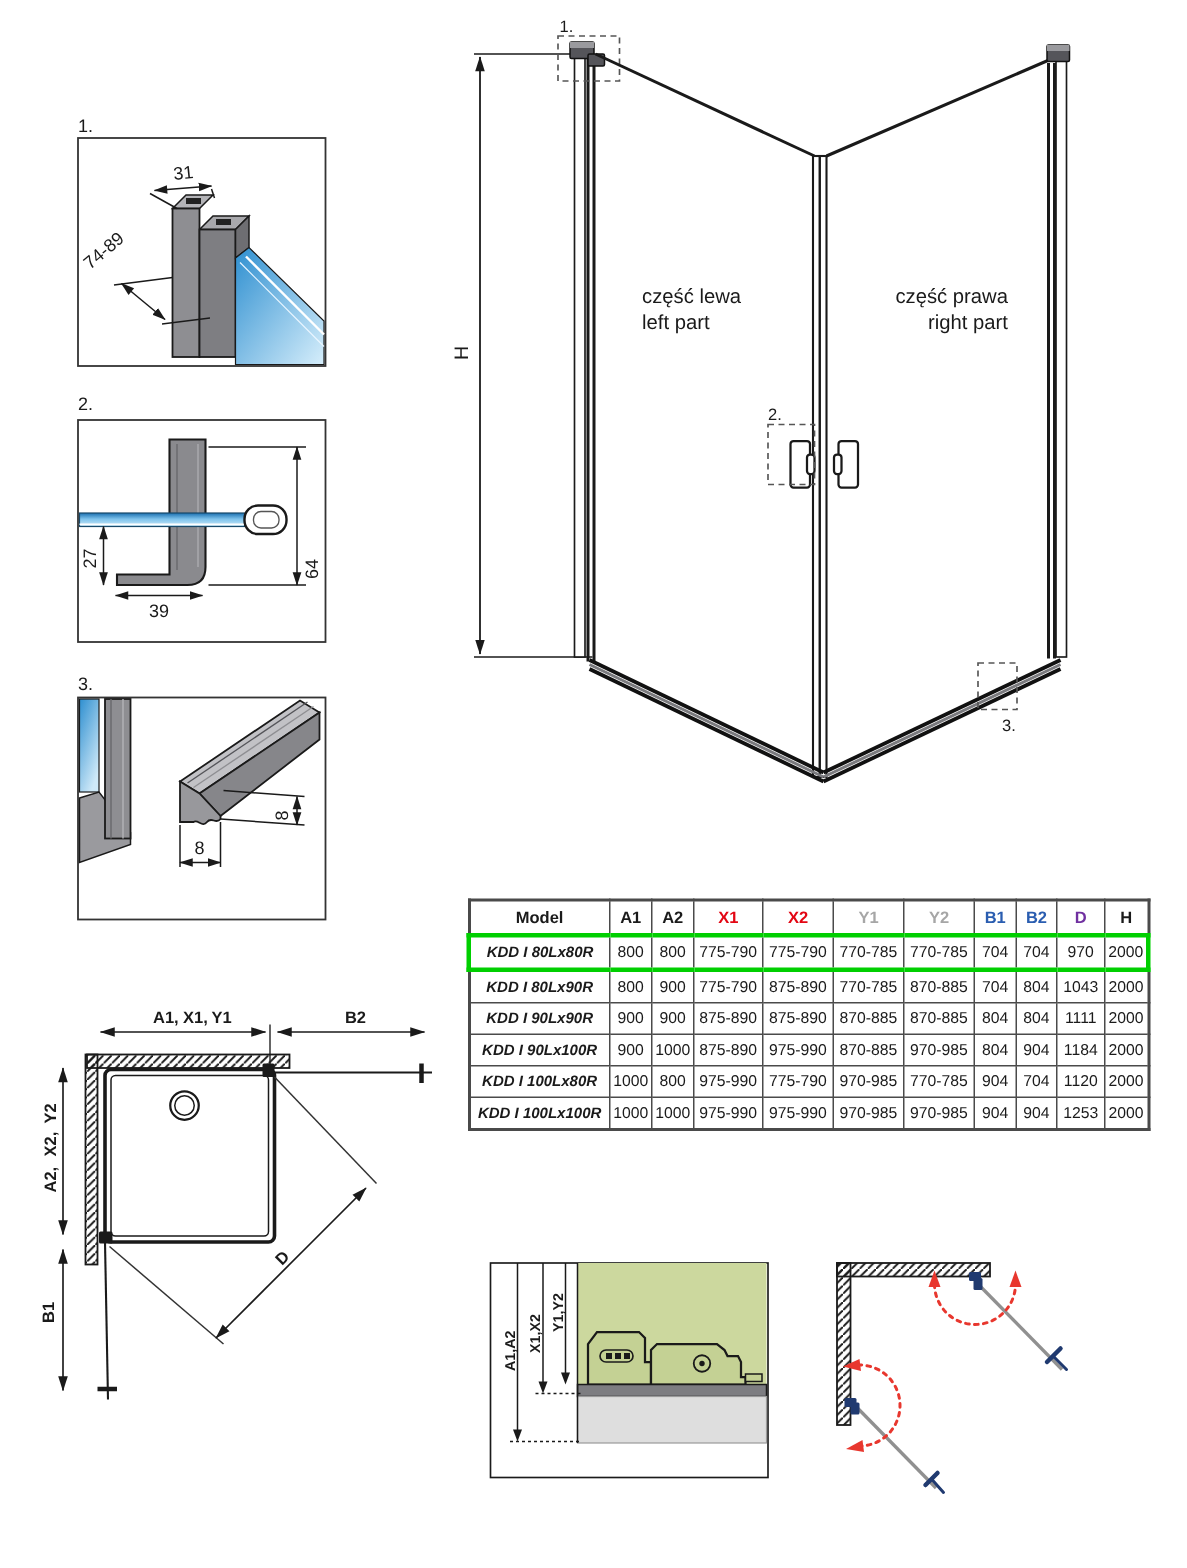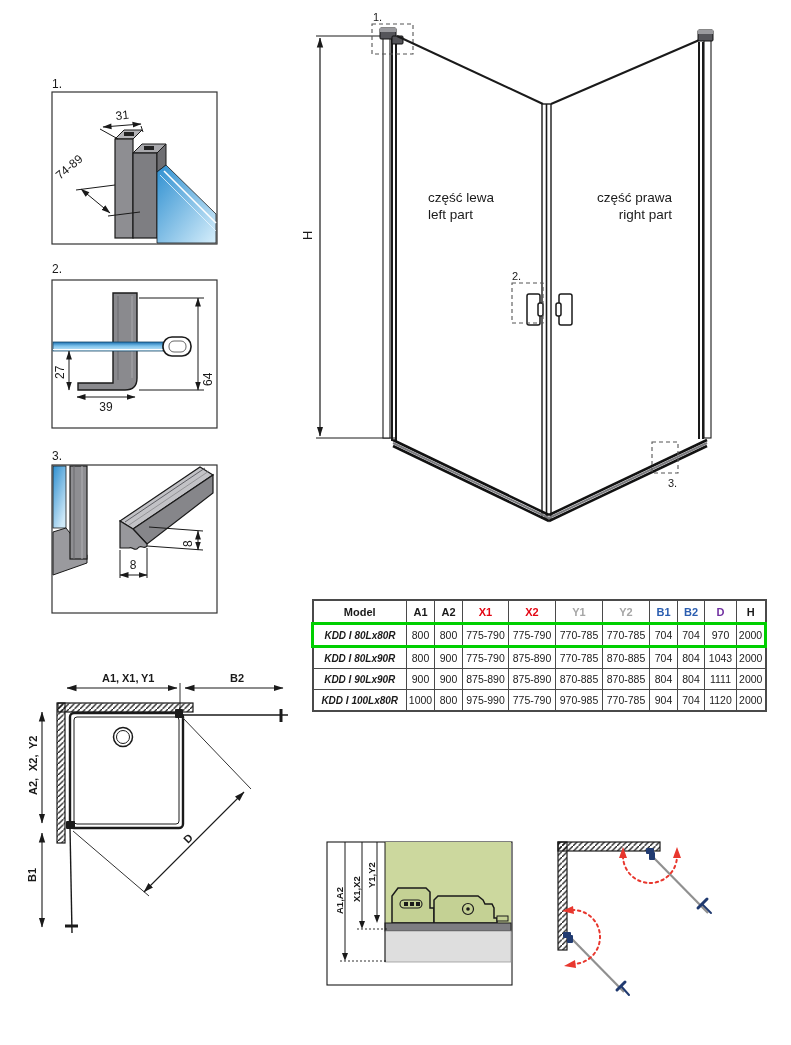--- a/index.html
+++ b/index.html
@@ -295,30 +295,56 @@
           <td>875-890</td>
           <td>875-890</td>
           <td>870-885</td>
           <td>870-885</td>
           <td>804</td>
           <td>804</td>
           <td>1111</td>
           <td>2000</td>
         </tr>
         <tr>
+          <td class="model">KDD I 90Lx100R</td>
+          <td>900</td>
+          <td>1000</td>
+          <td>875-890</td>
+          <td>975-990</td>
+          <td>870-885</td>
+          <td>970-985</td>
+          <td>804</td>
+          <td>904</td>
+          <td>1184</td>
+          <td>2000</td>
+        </tr>
+        <tr>
           <td class="model">KDD I 100Lx80R</td>
           <td>1000</td>
           <td>800</td>
           <td>975-990</td>
           <td>775-790</td>
           <td>970-985</td>
           <td>770-785</td>
           <td>904</td>
           <td>704</td>
           <td>1120</td>
+          <td>2000</td>
+        </tr>
+        <tr>
+          <td class="model">KDD I 100Lx100R</td>
+          <td>1000</td>
+          <td>1000</td>
+          <td>975-990</td>
+          <td>975-990</td>
+          <td>970-985</td>
+          <td>970-985</td>
+          <td>904</td>
+          <td>904</td>
+          <td>1253</td>
           <td>2000</td>
         </tr>
       </tbody>
   </table>
 
   <svg class="abs" style="left:25px;top:665px" width="280" height="280" viewBox="0 0 280 280">
     <defs>
       <marker id="mpe" markerWidth="11" markerHeight="8" refX="9.5" refY="4" orient="auto" markerUnits="userSpaceOnUse">
         <path d="M0,0.8 L10,4 L0,7.2 Z" fill="#1a1a1a"></path>
         </marker>

